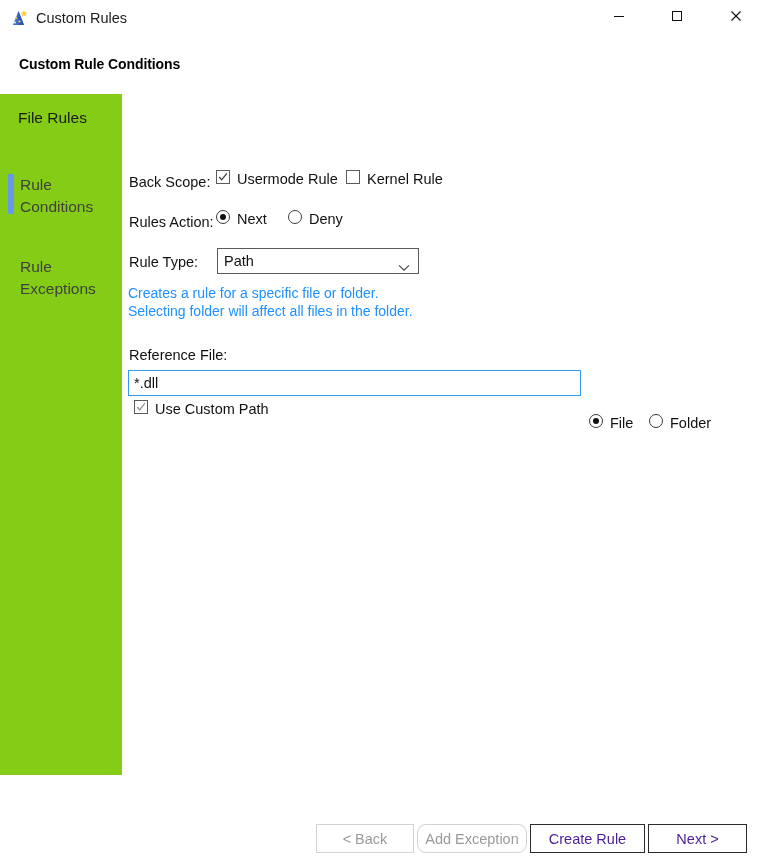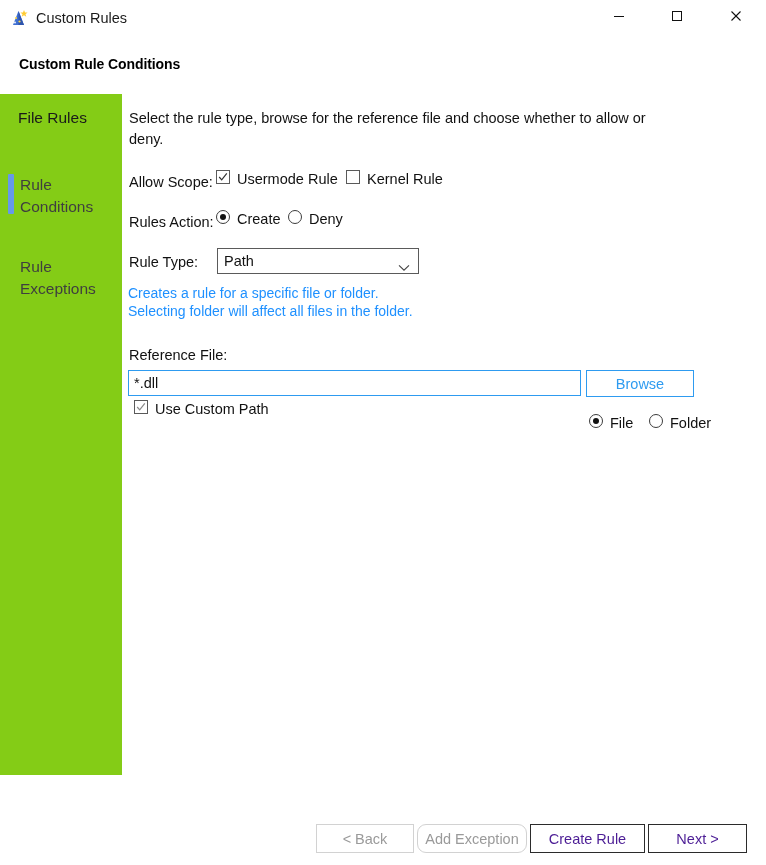--- a/index.html
+++ b/index.html
@@ -331,43 +331,42 @@
   </div>
 
   <div class="nav-item" id="nav-2">
     <div class="nav-label">Rule
 Exceptions</div>
   </div>
 </div>
 
 <div id="main">
 
-  <div id="intro">Select the rule type, browse for the reference file and choose whether to allow or deny.</div>
-
-  <div class="row-label" id="lbl-scope">Allow Scope:</div>
+
+  <div class="row-label" id="lbl-scope">Back Scope:</div>
 
   <div class="ctl-group" id="cb-usermode">
     <span class="box">
       <svg width="10" height="10" viewBox="0 0 10 10">
         <path d="M1.2 5 L3.7 7.8 L8.8 1.4" fill="none" stroke="#333333" stroke-width="1.2"></path>
       </svg>
     </span>
     <span class="ctl-text">Usermode Rule</span>
   </div>
 
   <div class="ctl-group" id="cb-kernel">
     <span class="box"></span>
     <span class="ctl-text">Kernel Rule</span>
   </div>
 
   <div class="row-label" id="lbl-action">Rules Action:</div>
 
   <div class="ctl-group" id="rb-allow">
     <span class="radio checked"></span>
-    <span class="ctl-text">Create</span>
+    <span class="ctl-text">Next</span>
   </div>
 
   <div class="ctl-group" id="rb-deny">
     <span class="radio"></span>
     <span class="ctl-text">Deny</span>
   </div>
 
   <div class="row-label" id="lbl-type">Rule Type:</div>
 
   <div id="ruletype-select">
@@ -381,23 +380,20 @@
 
   <div id="type-desc">Creates a rule for a specific file or folder.
 Selecting folder will affect all files in the folder.</div>
 
   <div class="row-label" id="lbl-reffile">Reference File:</div>
 
   <div id="reffile-input" placeholder="">
     <span id="reffile-value">*.dll</span>
   </div>
 
-  <div id="browse-button">
-    <span id="browse-label">Browse</span>
-  </div>
 
   <div class="ctl-group" id="cb-custompath">
     <span class="box light">
       <svg width="10" height="10" viewBox="0 0 10 10">
         <path d="M1.2 5 L3.7 7.8 L8.8 1.4" fill="none" stroke="#8a8a8a" stroke-width="1.2"></path>
       </svg>
     </span>
     <span class="ctl-text">Use Custom Path</span>
   </div>
 

